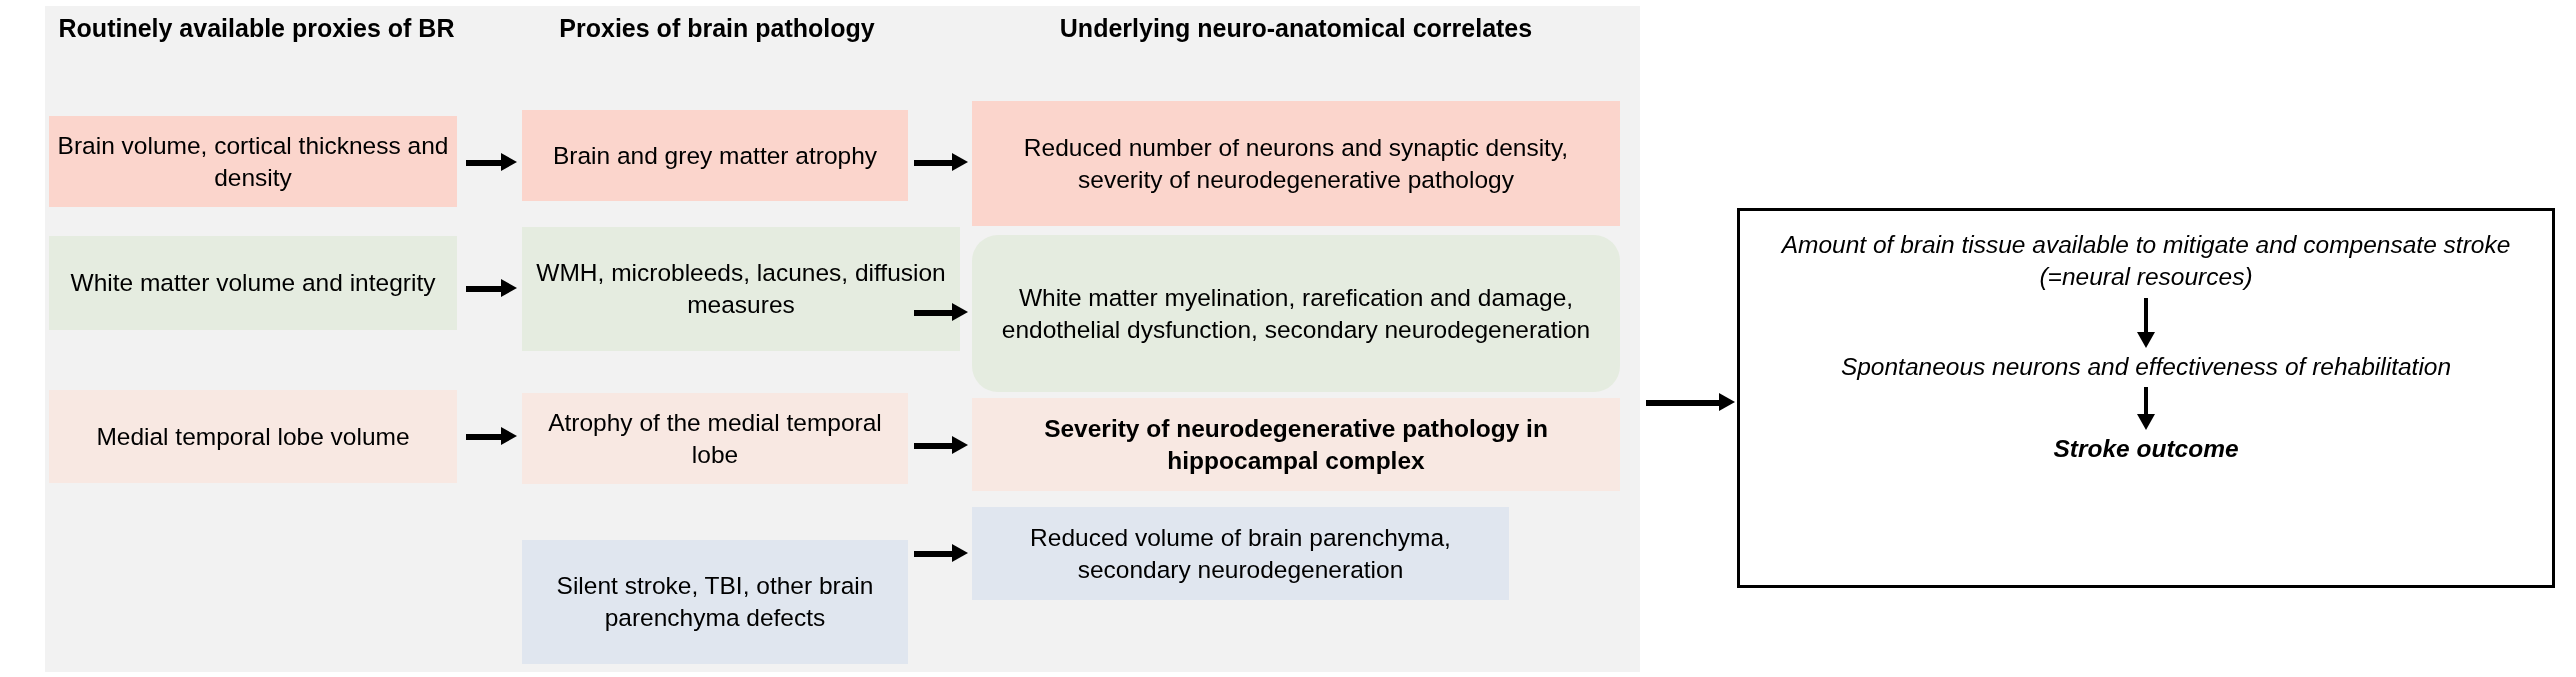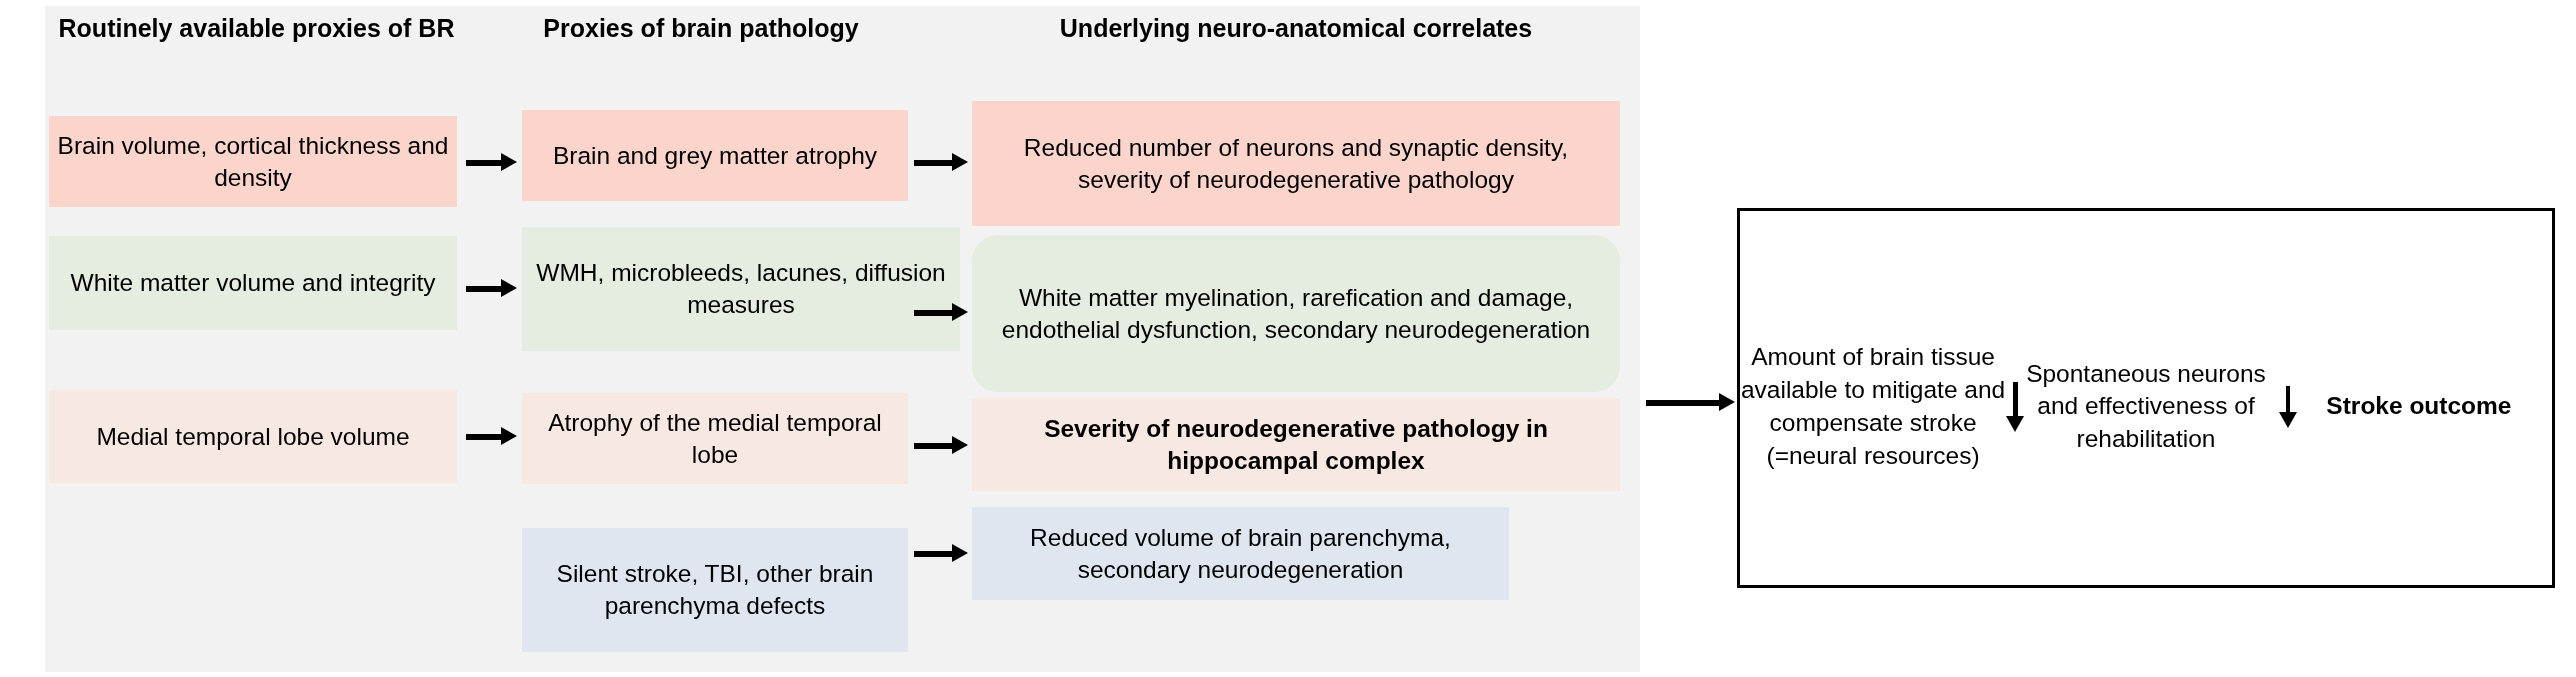--- a/index.html
+++ b/index.html
@@ -36,21 +36,21 @@
   
   .col-header {
     position: absolute;
     font-weight: bold;
     font-size: 25px;
     line-height: 1.18;
     color: #000000;
     text-align: center;
   }
   #hdr-0 { left: 49px;  top: 14px;  width: 415px; }
-  #hdr-1 { left: 506px; top: 14px;  width: 390px; }
+  #hdr-1 { left: 522px; top: 14px;  width: 390px; }
   #hdr-2 { left: 972px; top: 14px; width: 648px; }
 
   
   .box {
     position: absolute;
     display: flex;
     align-items: center;
     justify-content: center;
     text-align: center;
     font-size: 24.5px;
@@ -66,21 +66,21 @@
 
   
   #b-c1-0 { left: 49px; top: 116px; width: 408px; height: 91px; }
   #b-c1-1 { left: 49px; top: 236px; width: 408px; height: 94px; }
   #b-c1-2 { left: 49px; top: 390px; width: 408px; height: 93px; }
 
   
   #b-c2-0 { left: 522px; top: 110px; width: 386px; height: 91px; }
   #b-c2-1 { left: 522px; top: 227px; width: 438px; height: 124px; }
   #b-c2-2 { left: 522px; top: 393px; width: 386px; height: 91px; }
-  #b-c2-3 { left: 522px; top: 528px; width: 386px; height: 124px; }
+  #b-c2-3 { left: 522px; top: 540px; width: 386px; height: 124px; }
 
   
   #b-c3-0 { left: 972px; top: 101px; width: 648px; height: 125px; }
   #b-c3-1 { left: 972px; top: 235px; width: 648px; height: 157px; border-radius: 26px; }
   #b-c3-2 { left: 972px; top: 398px; width: 648px; height: 93px; font-weight: bold; }
   #b-c3-3 { left: 972px; top: 507px; width: 537px; height: 93px; }
 
   
   .h-arrow {
     position: absolute;
@@ -126,24 +126,25 @@
   .outcome-box {
     position: absolute;
     left: 1737px;
     top: 208px;
     width: 818px;
     height: 380px;
     border: 3.1px solid #000000;
     background: #ffffff;
     box-sizing: border-box;
     display: flex;
-    flex-direction: row;
+    flex-direction: column;
     align-items: center;
     justify-content: flex-start;
     padding-top: 17.6px;
+    font-style: italic;
   }
   .outcome-line {
     font-size: 24.5px;
     line-height: 1.34;
     color: #000000;
     text-align: center;
     width: 749px;
   }
   .outcome-line.bold { font-weight: bold; }
 

